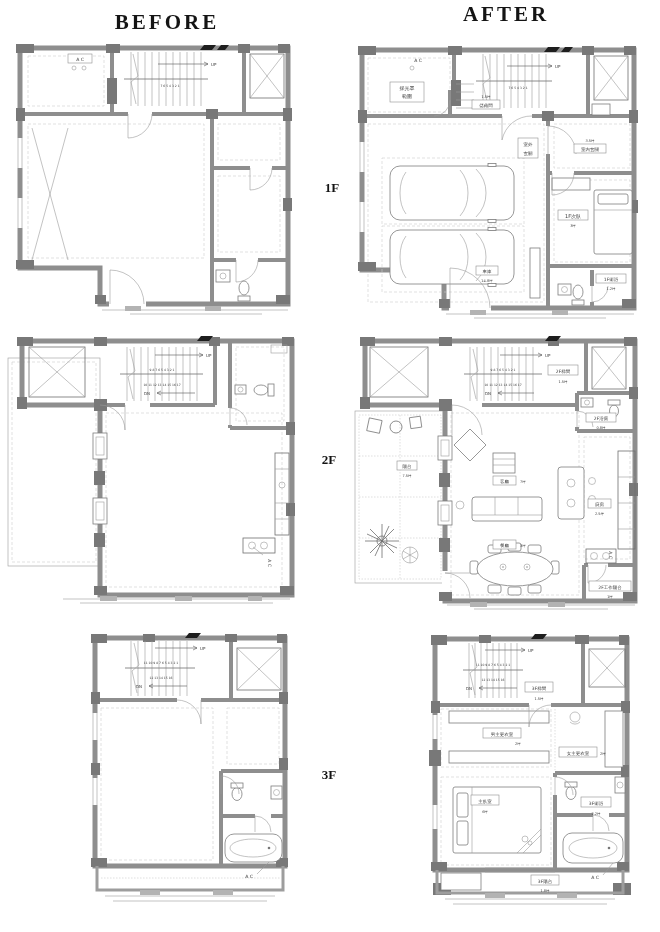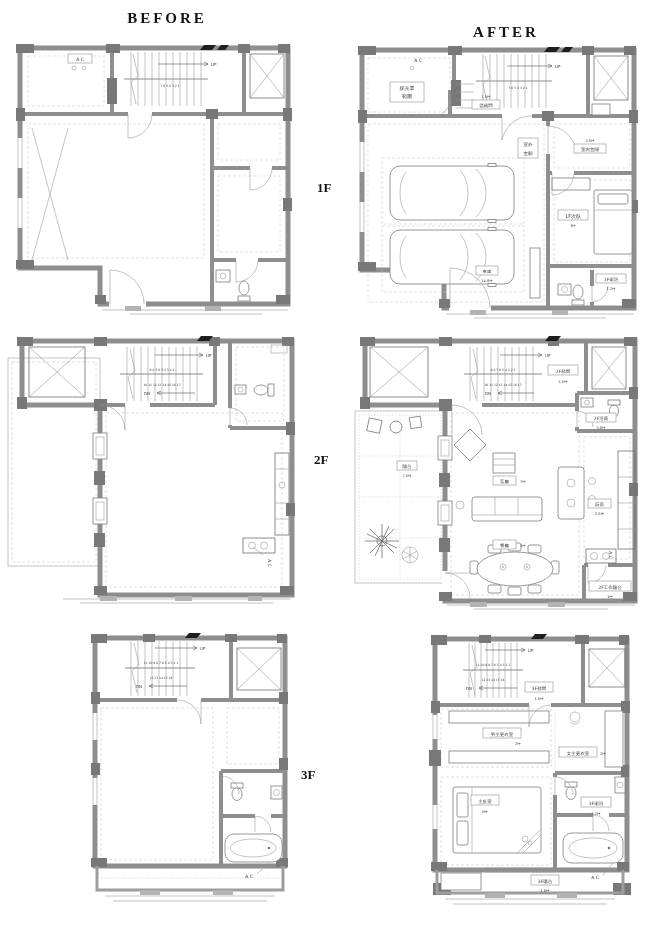--- a/index.html
+++ b/index.html
@@ -1,19 +1,19 @@
 <!DOCTYPE html>
 <html><head>
 <meta charset="utf-8">
 <style>
   *{margin:0;padding:0;box-sizing:border-box}
   html,body{background:#fff}
   .page{position:relative;width:660px;height:932px;background:#fff;overflow:hidden;font-family:"DejaVu Sans",sans-serif}
-  .title{position:absolute;font-family:"Liberation Serif",serif;font-weight:bold;font-size:15px;letter-spacing:3px;color:#141414;text-align:center;width:140px}
-  .floor-label{position:absolute;font-family:"Liberation Serif",serif;font-weight:bold;font-size:13px;color:#141414;width:30px;}
+  .title{position:absolute;font-family:"Liberation Serif",serif;font-weight:bold;font-size:21px;letter-spacing:3px;color:#141414;text-align:center;width:140px}
+  .floor-label{position:absolute;font-family:"Liberation Serif",serif;font-weight:bold;font-size:13px;color:#141414;width:30px;text-align:center}
   .plan{position:absolute}
   svg text{font-family:"DejaVu Sans",sans-serif;fill:#3c3c3c}
   .wall{fill:none;stroke:#8e8e8e;stroke-width:5}
   .w4{stroke-width:4}
   .w3{stroke-width:3;stroke:#9d9d9d}
   .pillar{fill:#787878}
   .thin{fill:none;stroke:#6f6f6f;stroke-width:0.8}
   .thin2{fill:none;stroke:#9b9b9b;stroke-width:0.6}
   .dash{fill:none;stroke:#cccccc;stroke-width:0.6;stroke-dasharray:3 2}
   .dash2{fill:none;stroke:#bdbdbd;stroke-width:0.5;stroke-dasharray:1.5 1.5}
@@ -36,24 +36,24 @@
         <rect width="5" height="12" fill="#fff"></rect>
         <path d="M0,0 V12 M0,6 H5" stroke="#909090" stroke-width="0.5" fill="none"></path>
       </pattern>
       <pattern id="pdiag" width="5" height="5" patternUnits="userSpaceOnUse">
         <path d="M0,5 L5,0" stroke="#a8a8a8" stroke-width="0.5"></path>
       </pattern>
     </defs>
   </svg>
 
   <div class="title" style="left:97px;top:10px">BEFORE</div>
-  <div class="title" style="left:436px;top:24px">AFTER</div>
+  <div class="title" style="left:436px;top:2px">AFTER</div>
   <div class="floor-label" style="left:317px;top:180px">1F</div>
   <div class="floor-label" style="left:314px;top:452px">2F</div>
-  <div class="floor-label" style="left:301px;top:767px">3F</div>
+  <div class="floor-label" style="left:314px;top:767px">3F</div>
 
   <svg class="plan" style="left:10px;top:38px" width="285" height="280" viewBox="0 0 285 280">
     <g>
       <rect class="dash" x="18" y="18" width="76" height="50"></rect>
       <rect class="dash" x="18" y="86" width="176" height="134"></rect>
       <rect class="dash" x="208" y="86" width="62" height="36"></rect>
       <rect class="dash" x="208" y="138" width="62" height="76"></rect>
       <path class="thin2" d="M22,90 L58,222 M58,90 L22,222"></path>
     </g>
     <g>

